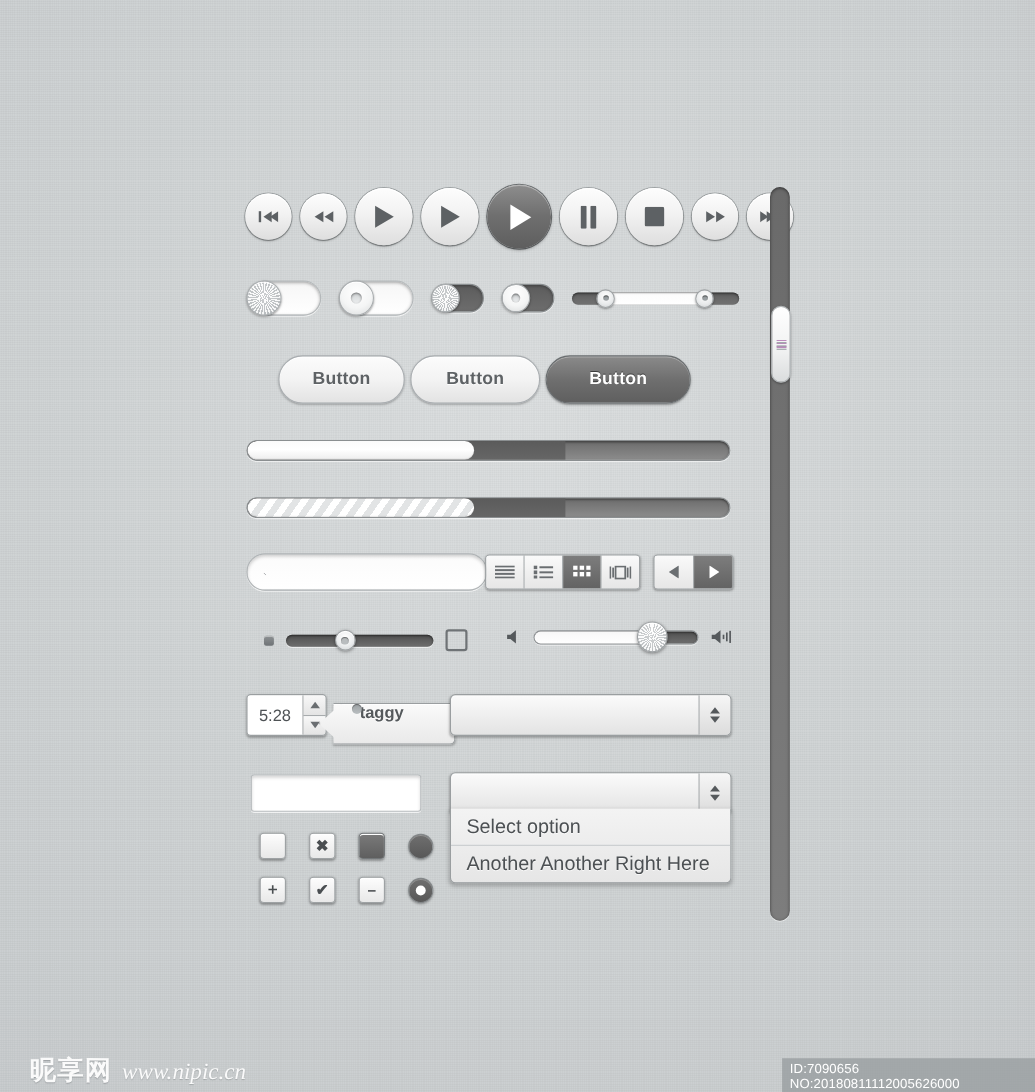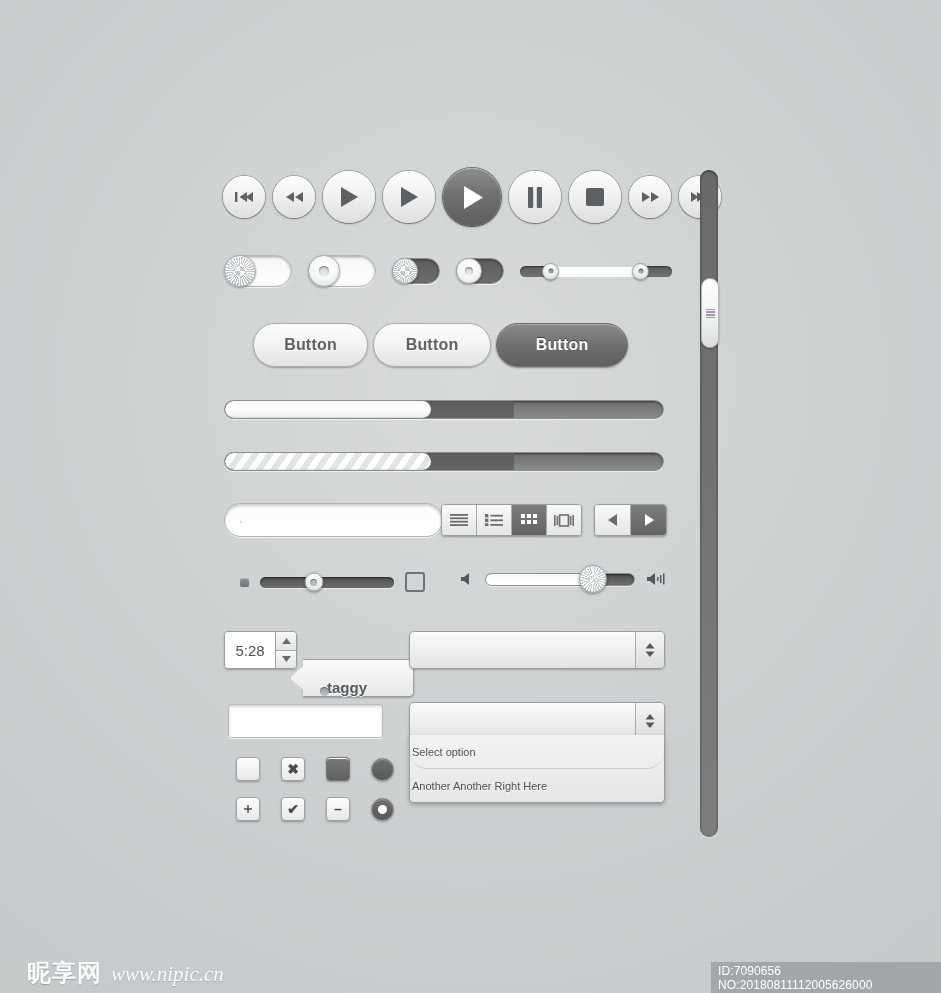--- a/index.html
+++ b/index.html
@@ -193,22 +193,22 @@
     width:50px;background:#ffffff;display:flex;align-items:center;justify-content:center;
     font-size:15px;color:#4e5255;border-right:1px solid #9a9ea0;
   }
   .stepper .arrows2{width:20px;display:flex;flex-direction:column;}
   .stepper .arrows2 .up,.stepper .arrows2 .dn{
     flex:1;display:flex;align-items:center;justify-content:center;
     background:linear-gradient(180deg,#f8f8f8,#e4e4e4);
   }
   .stepper .arrows2 .up{border-bottom:1px solid #a7abad;}
   .tag{
-    position:absolute;left:303px;top:659px;height:36px;width:86px;
-    display:flex;align-items:flex-end;gap:8px;padding-left:24px;
+    position:absolute;left:303px;top:639px;height:36px;width:86px;
+    display:flex;align-items:flex-start;gap:8px;padding-left:24px;
     font-size:15px;font-weight:bold;color:#55595c;text-shadow:0 1px 0 rgba(255,255,255,.8);
     background:linear-gradient(180deg,#fafafa,#e9e9e9);
     border:1px solid #9a9ea0;border-left:0;border-radius:0 5px 5px 0;
     box-shadow:0 1px 2px rgba(0,0,0,.25), inset 0 1px 0 rgba(255,255,255,.85);
   }
   .tag::before{
     content:"";position:absolute;left:-13px;top:-1px;width:20px;height:36px;
     background:linear-gradient(180deg,#fafafa,#e9e9e9);
     border-left:1px solid #9a9ea0;border-top:1px solid #9a9ea0;border-bottom:1px solid #9a9ea0;
     clip-path:polygon(100% 0, 100% 100%, 0 50%);
@@ -238,24 +238,23 @@
   }
 
   
   .dropdown{
     position:absolute;left:409px;top:735px;width:254px;border-radius:0 0 5px 5px;overflow:hidden;
     border:1px solid #9a9ea0;border-top:0;
     box-shadow:0 2px 4px rgba(0,0,0,.25);
     background:linear-gradient(180deg,#f3f3f3,#e6e6e6);
   }
   .dditem{
-    height:33px;display:flex;align-items:center;padding-left:2px;
-    font-size:11px;color:#4c5053;border-bottom:1px solid #c9cdcf;
+    height:33px;display:flex;align-items:center;padding-left:14px;
+    font-size:18px;color:#4c5053;border-bottom:1px solid #c9cdcf;
     text-shadow:0 1px 0 rgba(255,255,255,.7);
-    border-radius:17px;
   }
   .dditem:last-child{border-bottom:0;}
 
   
   .checks{position:absolute;left:236px;top:757px;display:flex;flex-direction:column;gap:16px;}
   .crow{display:flex;align-items:center;gap:21px;}
   .cbx{
     width:22px;height:22px;border-radius:4px;display:flex;align-items:center;justify-content:center;
     background:linear-gradient(180deg,#fdfdfd,#e8e8e8);
     border:1px solid #9ea2a4;

